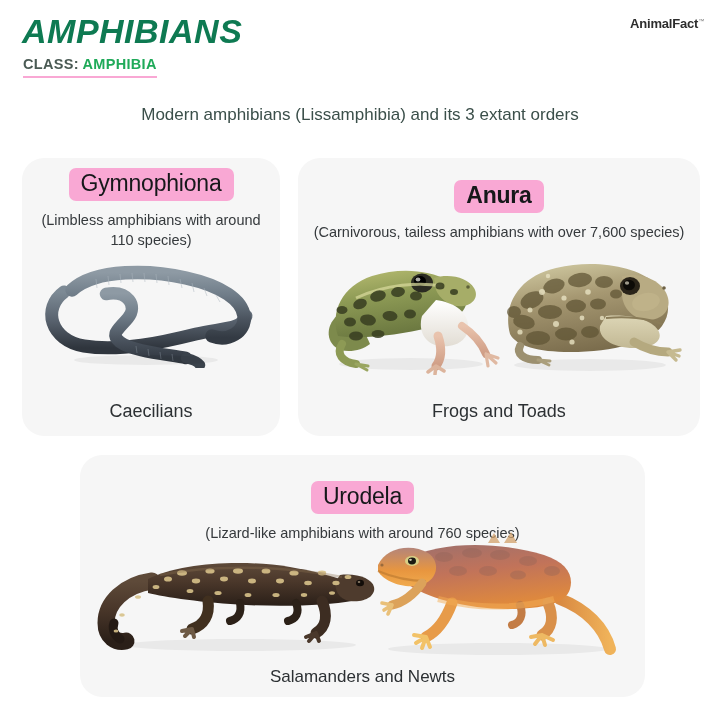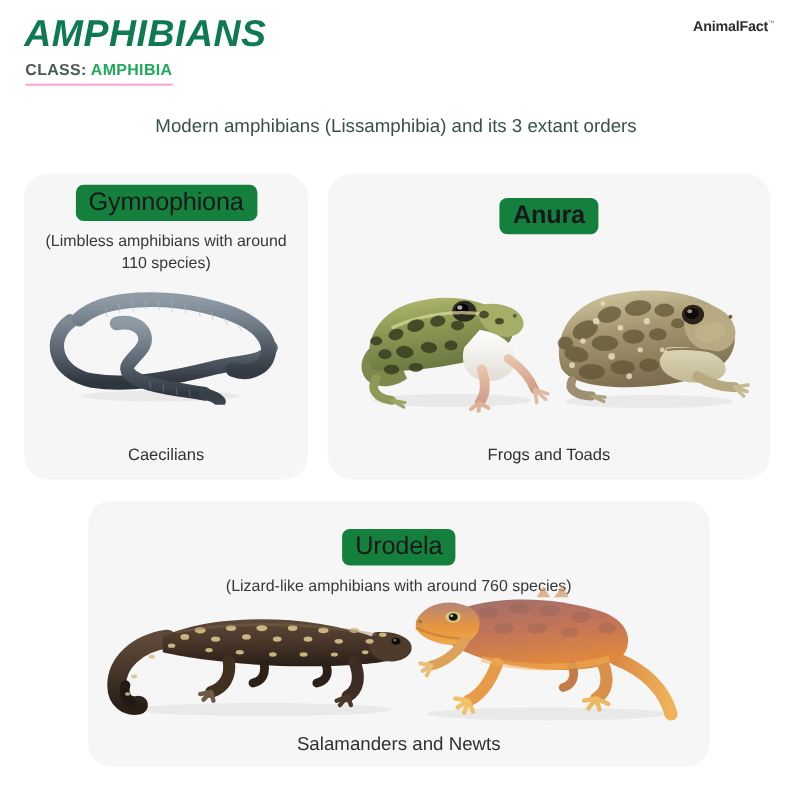--- a/index.html
+++ b/index.html
@@ -81,21 +81,21 @@
     position: absolute;
     background: #f6f6f6;
     border-radius: 22px;
   }
   #card-gymnophiona { left: 22px;  top: 158px; width: 258px; height: 278px; }
   #card-anura       { left: 298px; top: 158px; width: 402px; height: 278px; }
   #card-urodela     { left: 80px;  top: 455px; width: 565px; height: 242px; }
 
   .order-name {
     display: inline-block;
-    background: #15803d;
+    background: #f9a8d4;
     border-radius: 7px;
     padding: 2px 12px 4px 12px;
     font-size: 23px;
     color: #16181a;
     font-family: "Liberation Sans", sans-serif;
     letter-spacing: -0.2px;
   }
   .order-name-wrap {
     text-align: center;
     width: 100%;
@@ -113,21 +113,21 @@
     padding: 0 14px;
     font-family: "Liberation Sans", sans-serif;
   }
 
   .common-name {
     position: absolute;
     left: 0;
     bottom: 14px;
     width: 100%;
     text-align: center;
-    font-size: 15px;
+    font-size: 18px;
     color: #2c3033;
     font-family: "Liberation Sans", sans-serif;
   }
   #card-urodela .common-name { font-size: 17px; bottom: 10px; }
 
   .art {
     position: absolute;
   }
   #art-caecilian { left: 14px;  top: 92px;  width: 230px; height: 118px; }
   #art-frog      { left: 18px;  top: 82px;  width: 195px; height: 135px; }
@@ -210,20 +210,21 @@
 
   <div class="common-name">Caecilians</div>
 </div>
 
 <div class="card" id="card-anura">
 
   <div class="order-name-wrap">
     <span class="order-name">Anura</span>
   </div>
 
+  <div class="order-desc">(Carnivorous, tailess amphibians with over 7,600 species)</div>
 
   <svg class="art" id="art-frog" viewBox="0 0 195 135">
     <defs>
       <linearGradient id="frogBack" x1="0" y1="0" x2="0.3" y2="1">
         <stop offset="0%" stop-color="#b9bd72"></stop>
         <stop offset="45%" stop-color="#8d9a55"></stop>
         <stop offset="100%" stop-color="#6b7840"></stop>
       </linearGradient>
       <linearGradient id="frogBelly" x1="0" y1="0" x2="0" y2="1">
         <stop offset="0%" stop-color="#ffffff"></stop>

